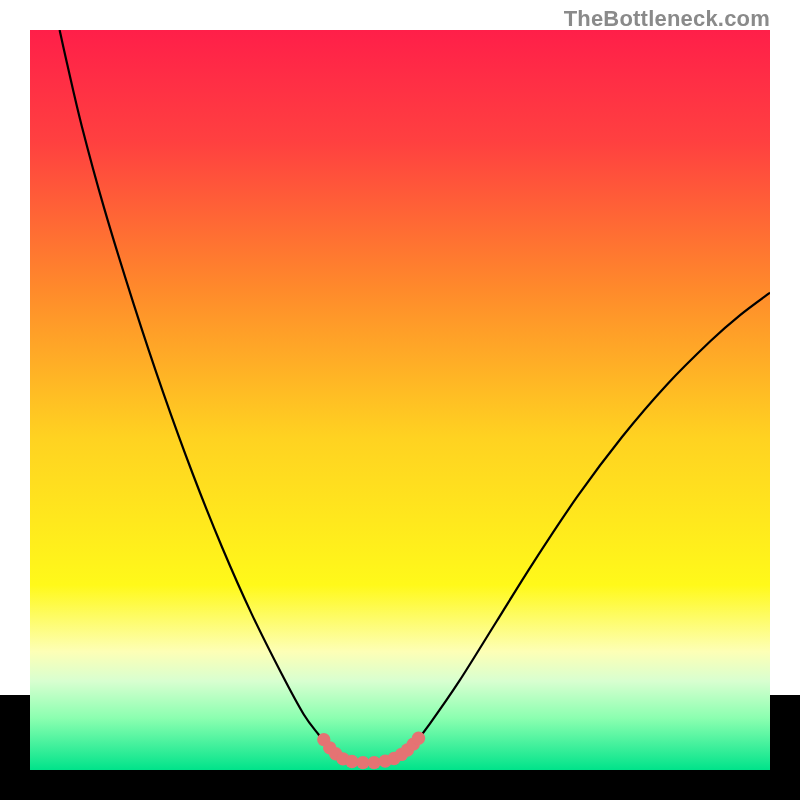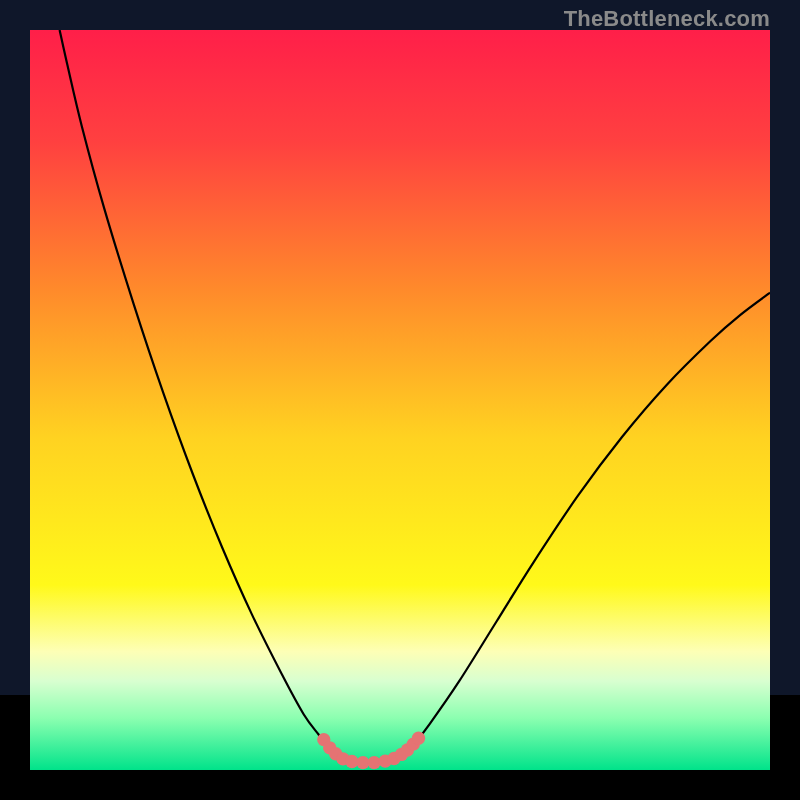--- a/index.html
+++ b/index.html
@@ -7,21 +7,21 @@
     padding: 0;
     width: 800px;
     height: 800px;
     background: #000;
     overflow: hidden;
   }
   .stage {
     position: relative;
     width: 800px;
     height: 695px;
-    background: #0f172a;
+    background: #ffffff;
   }
   .plot {
     position: absolute;
     left: 30px;
     top: 30px;
     width: 740px;
     height: 740px;
     overflow: hidden;
   }
   .watermark {

